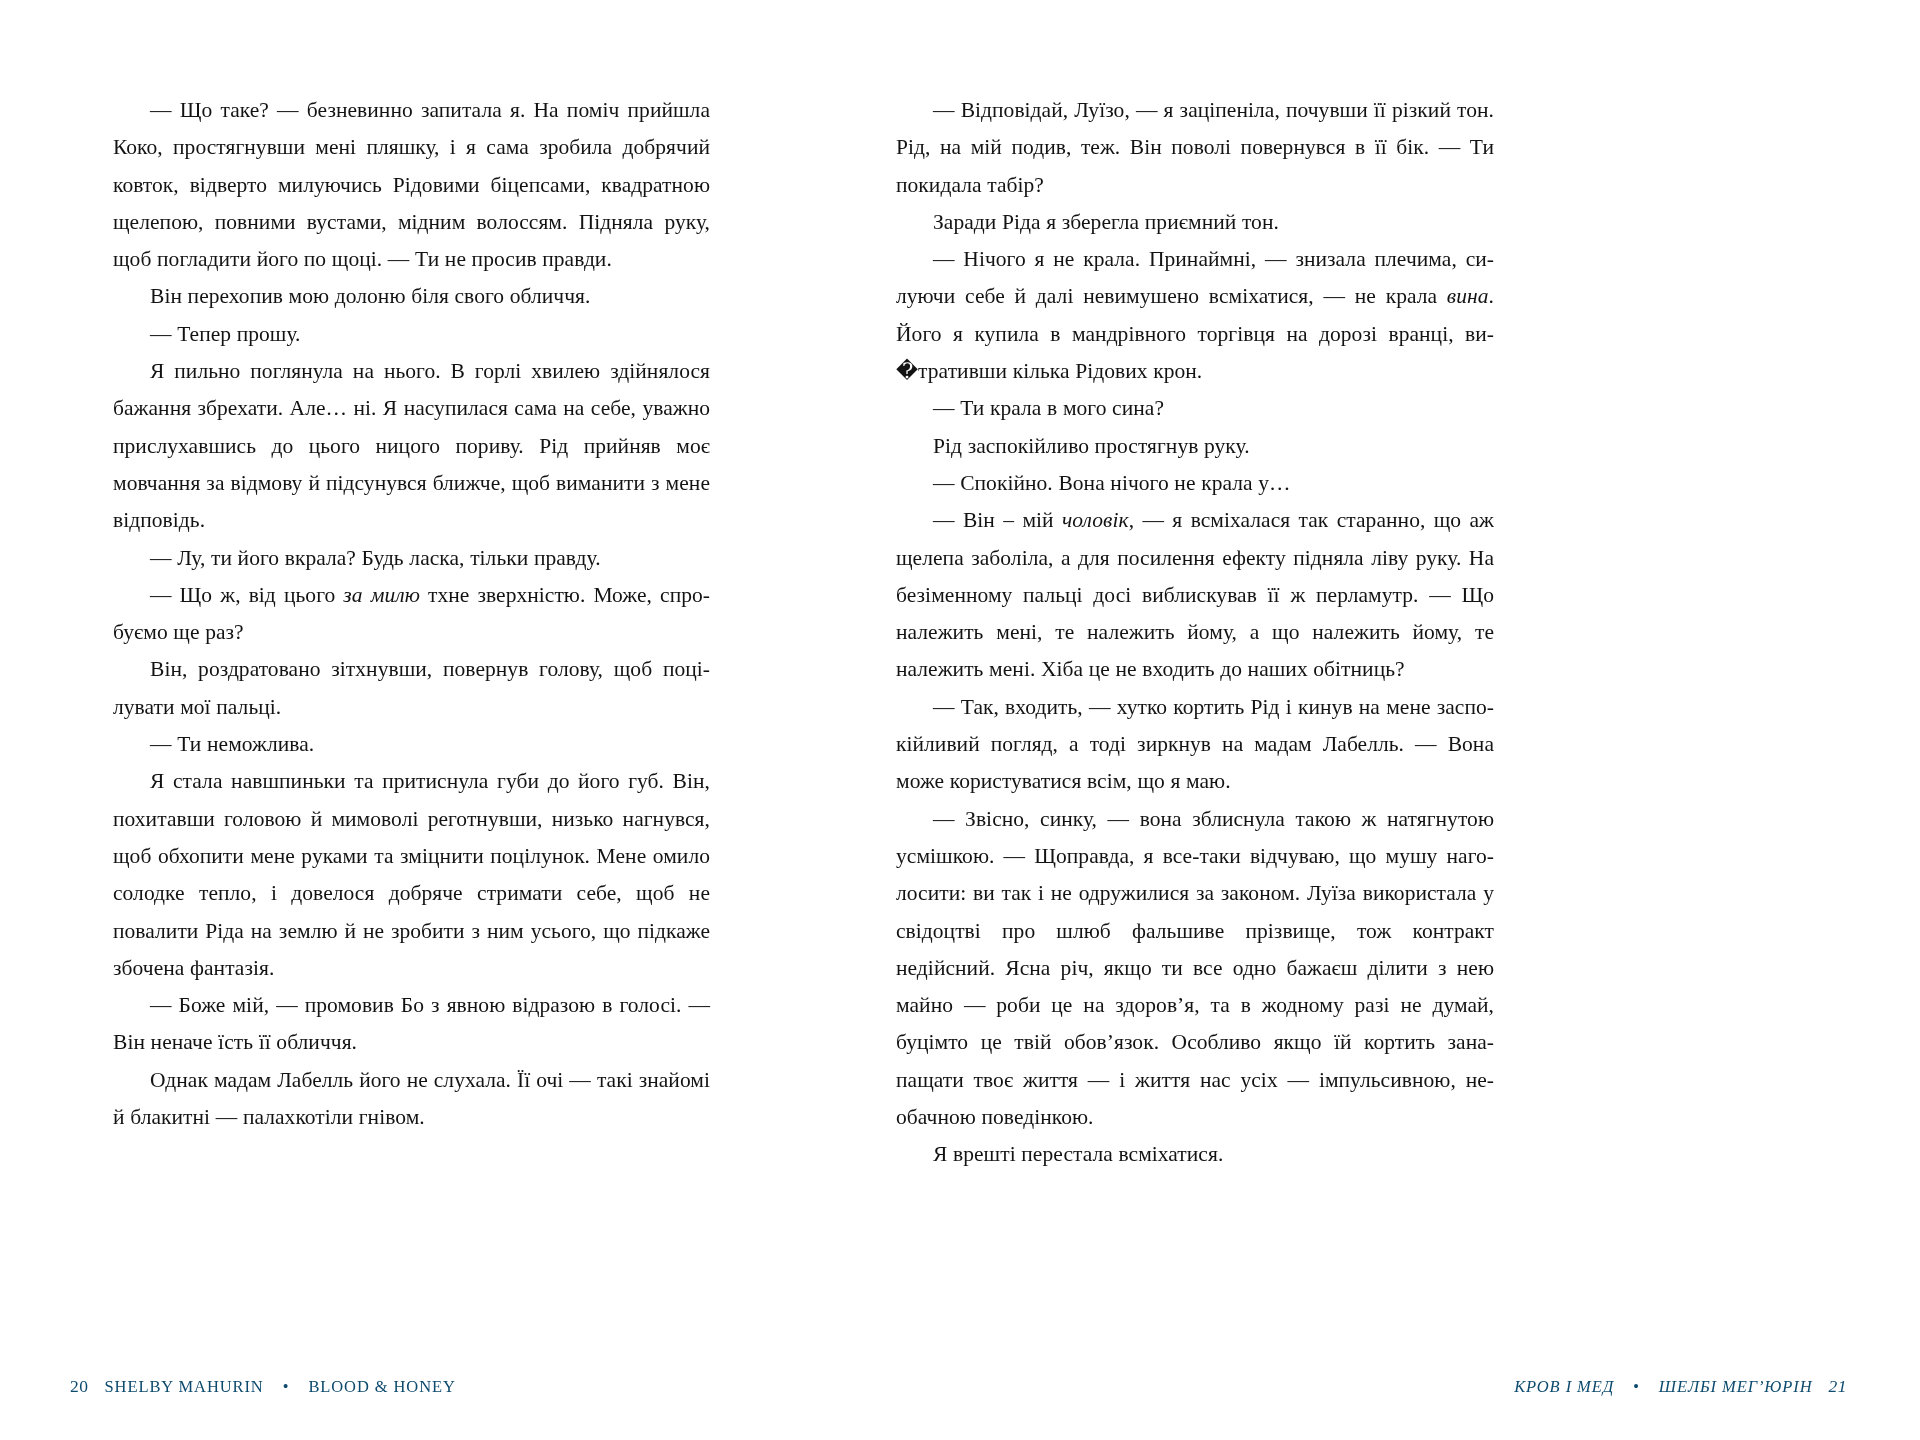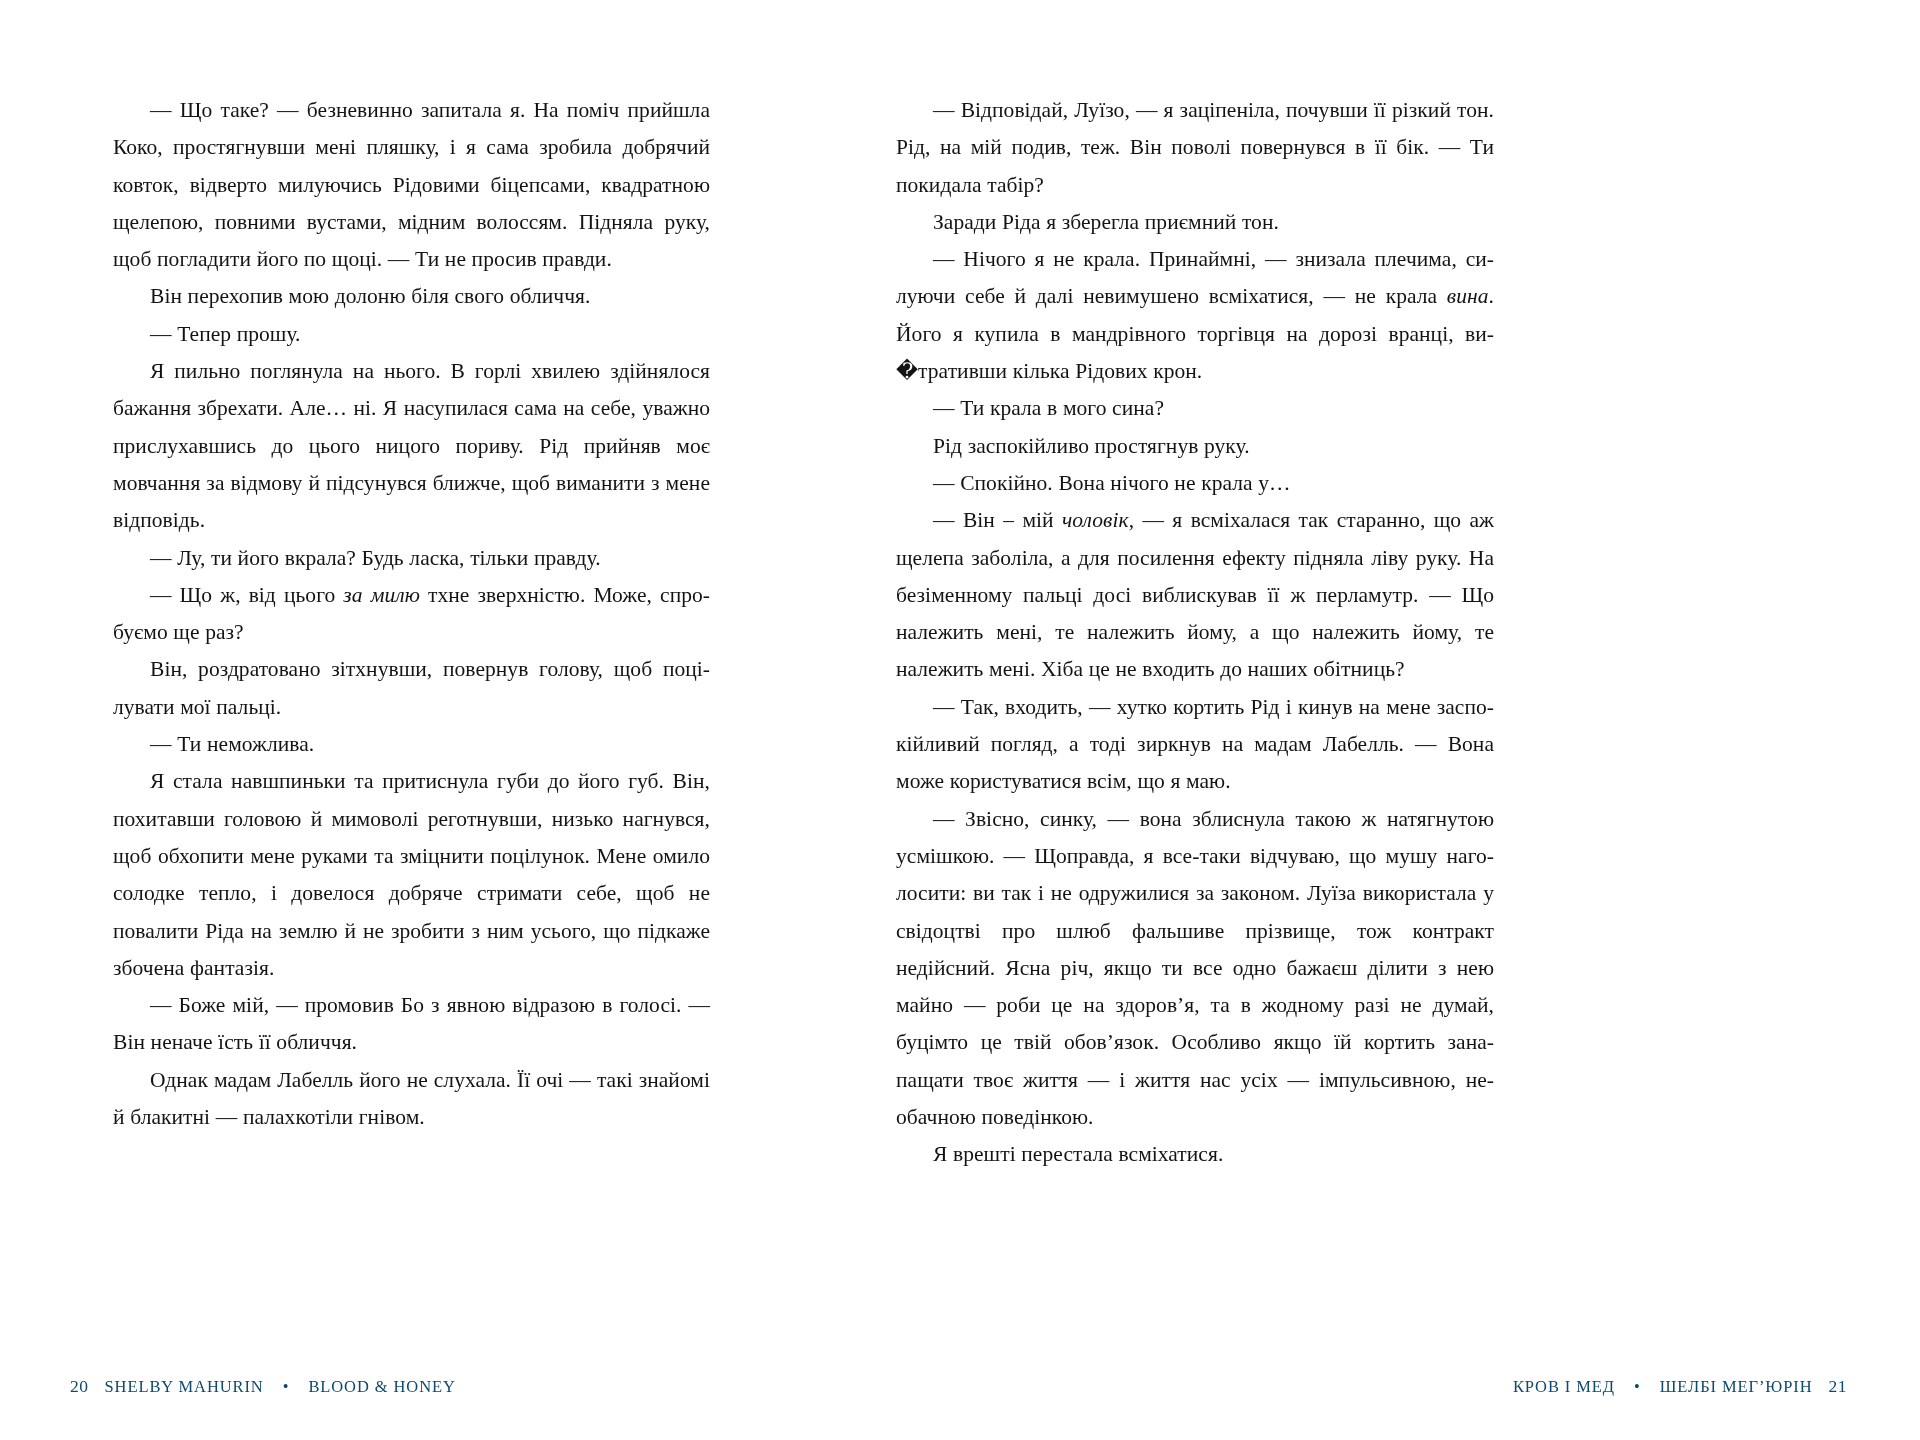--- a/index.html
+++ b/index.html
@@ -67,20 +67,21 @@
     letter-spacing: 0.9px;
     color: #0c4a6e;
     font-variant: normal;
     white-space: nowrap;
   }
   .footer-left {
     left: 70px;
   }
   .footer-right {
     right: 73px;
+    font-style: italic;
   }
   .footer .folio {
     font-size: 17.5px;
     letter-spacing: 0.5px;
   }
   .footer .sep {
     padding: 0 3px;
   }
   .footer .runhead {
     padding-left: 11px;

